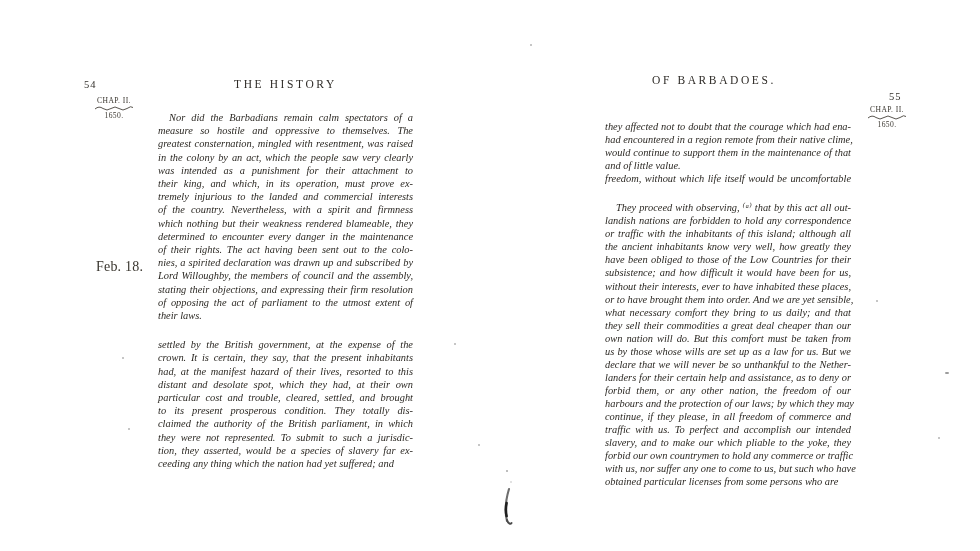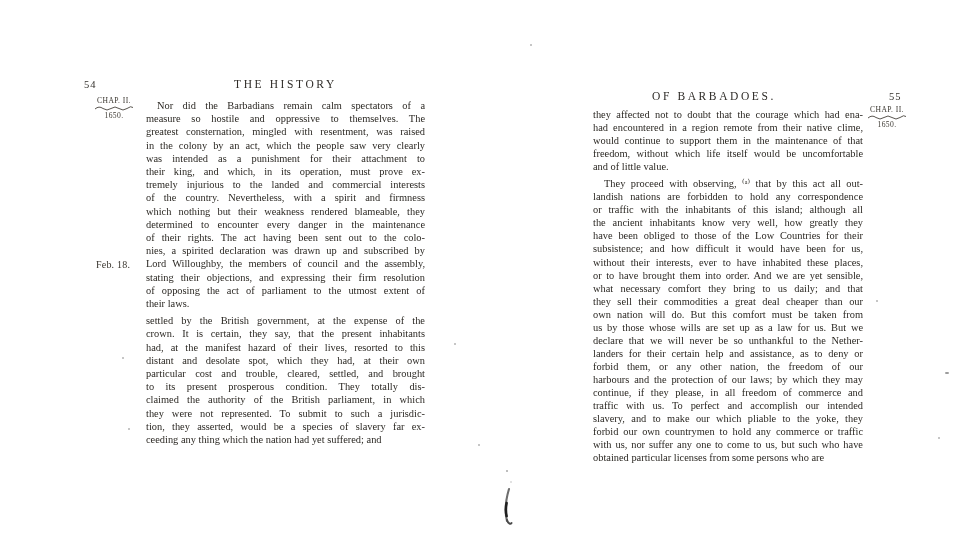--- a/index.html
+++ b/index.html
@@ -9,26 +9,26 @@
     font-family:"Liberation Serif","DejaVu Serif",serif;
     color:#2b2824;
   }
   .abs{position:absolute;}
   
   .pagenum{font-size:10.5px;letter-spacing:1px;color:#33302b;}
   .running-head{font-size:11.5px;letter-spacing:2.6px;color:#2e2b27;text-align:center;}
   
   .chap-note{text-align:center;font-size:7.6px;letter-spacing:.4px;color:#3a362f;line-height:9px;}
   .chap-note svg{display:block;margin:0 auto;margin-top:0px;}
-  .date-note{font-size:10px;color:#3a362f;letter-spacing:.2px;}
+  .date-note{font-size:14px;color:#3a362f;letter-spacing:.2px;}
   
   .page-body{font-size:10.4px;color:#2b2823;}
   .left-body{left:142px;top:95px;width:287px;line-height:13.2px;}
   .right-body{left:589px;top:104px;width:278px;line-height:13.05px;}
-  .para{margin:4px;padding:0;}
+  .para{margin:16px;padding:0;font-style:italic;}
   .line{text-align:justify;text-align-last:justify;white-space:nowrap;}
   .line-last{text-align-last:left;}
   .line-indent{text-indent:11px;}
   
   .speck{position:absolute;background:#b3b3b3;border-radius:50%;}
 </style>
 </head>
 <body>
 
 <div class="abs pagenum" style="left:84px;top:79px;">54</div>
@@ -71,39 +71,39 @@
       <div class="line">distant and desolate spot, which they had, at their own</div>
       <div class="line">particular cost and trouble, cleared, settled, and brought</div>
       <div class="line">to its present prosperous condition.  They totally dis-</div>
       <div class="line">claimed the authority of the British parliament, in which</div>
       <div class="line">they were not represented.  To submit to such a jurisdic-</div>
       <div class="line">tion, they asserted, would be a species of slavery far ex-</div>
       <div class="line line-last">ceeding any thing which the nation had yet suffered; and</div>
     </div>
   </div>
 
-<div class="abs running-head" style="left:589px;top:90px;width:250px;">OF BARBADOES.</div>
+<div class="abs running-head" style="left:589px;top:74px;width:250px;">OF BARBADOES.</div>
 
 <div class="abs pagenum" style="left:889px;top:91px;">55</div>
 
 <div class="abs chap-note" style="left:864px;top:105px;width:46px;">
   <div>CHAP. II.</div>
   <svg width="40" height="6" viewBox="0 0 40 6">
     <path d="M1,4 Q5,0.5 9,3.5 T17,3.5 T25,3.5 T33,3.5 T39,2.5" fill="none" stroke="#46423b" stroke-width="0.9"></path>
   </svg>
   <div>1650.</div>
 </div>
 
 <div class="abs page-body right-body">
     <div class="para">
       <div class="line">they affected not to doubt that the courage which had ena-</div>
       <div class="line">had encountered in a region remote from their native clime,</div>
       <div class="line">would continue to support them in the maintenance of that</div>
+      <div class="line line-last">and of little value.</div>
       <div class="line">freedom, without which life itself would be uncomfortable</div>
-      <div class="line line-last">and of little value.</div>
     </div>
     <div class="para">
       <div class="line line-indent">They proceed with observing, ⁽ᵃ⁾ that by this act all out-</div>
       <div class="line">landish nations are forbidden to hold any correspondence</div>
       <div class="line">or traffic with the inhabitants of this island; although all</div>
       <div class="line">the ancient inhabitants know very well, how greatly they</div>
       <div class="line">have been obliged to those of the Low Countries for their</div>
       <div class="line">subsistence; and how difficult it would have been for us,</div>
       <div class="line">without their interests, ever to have inhabited these places,</div>
       <div class="line">or to have brought them into order.  And we are yet sensible,</div>

